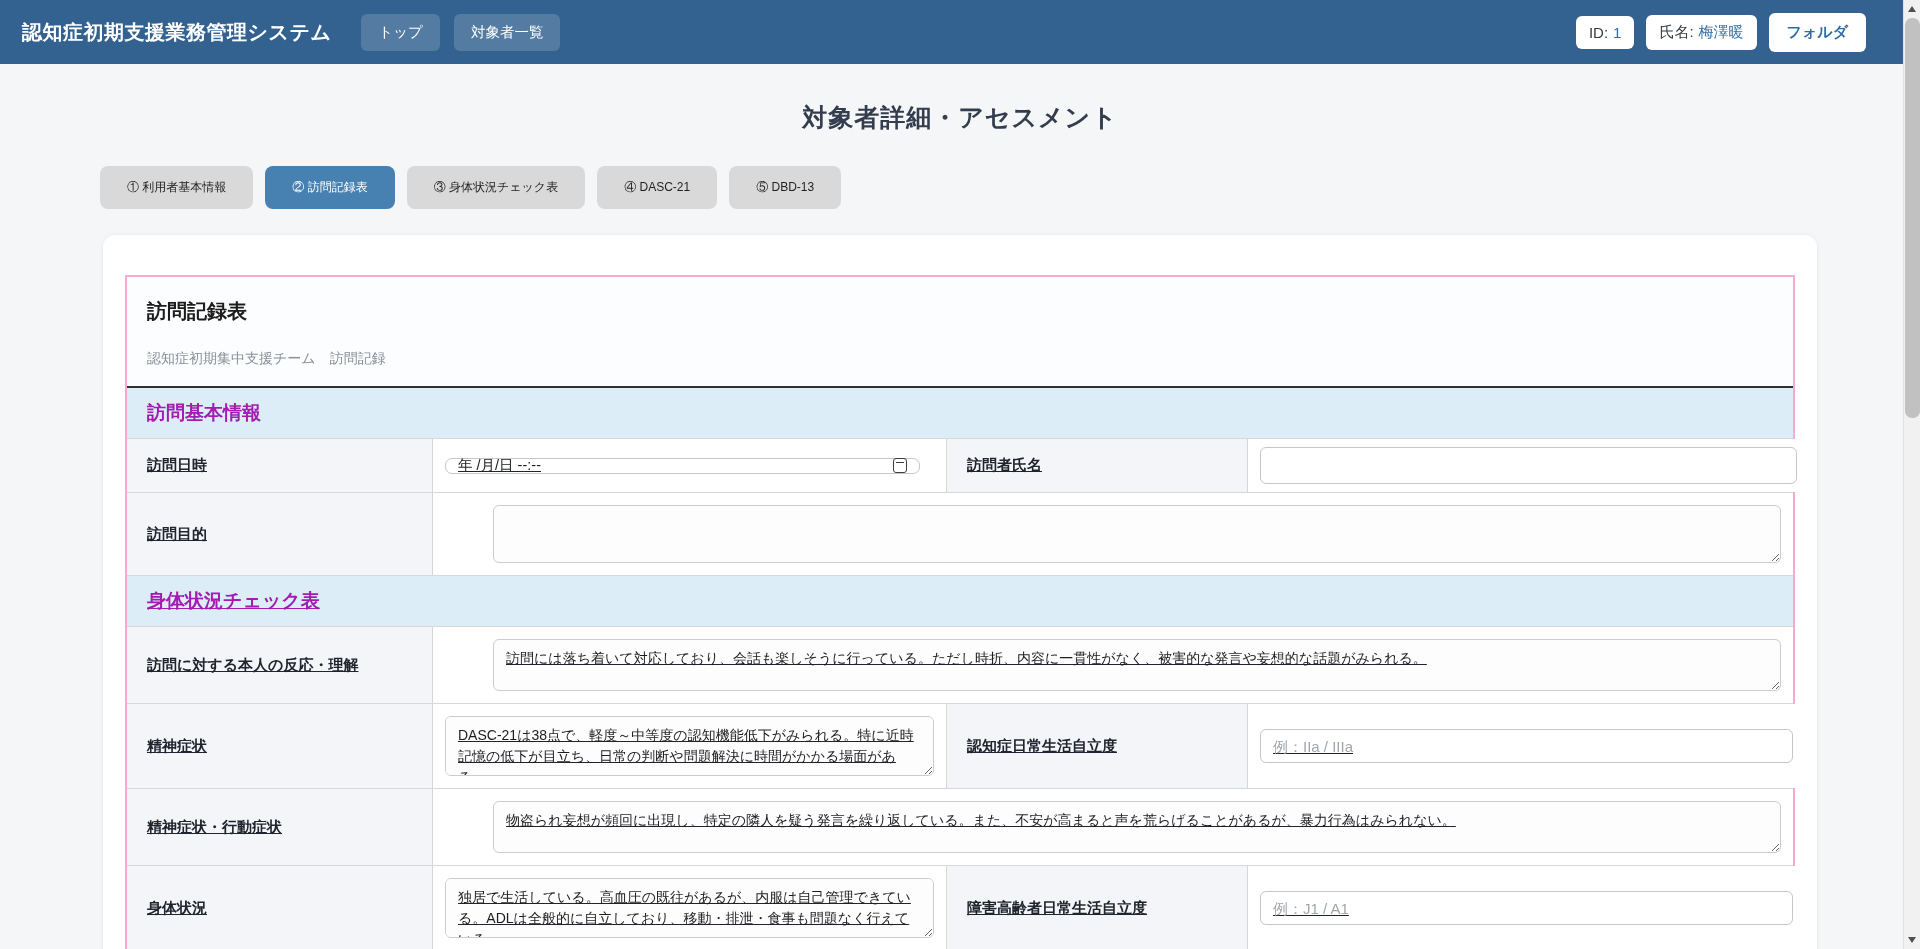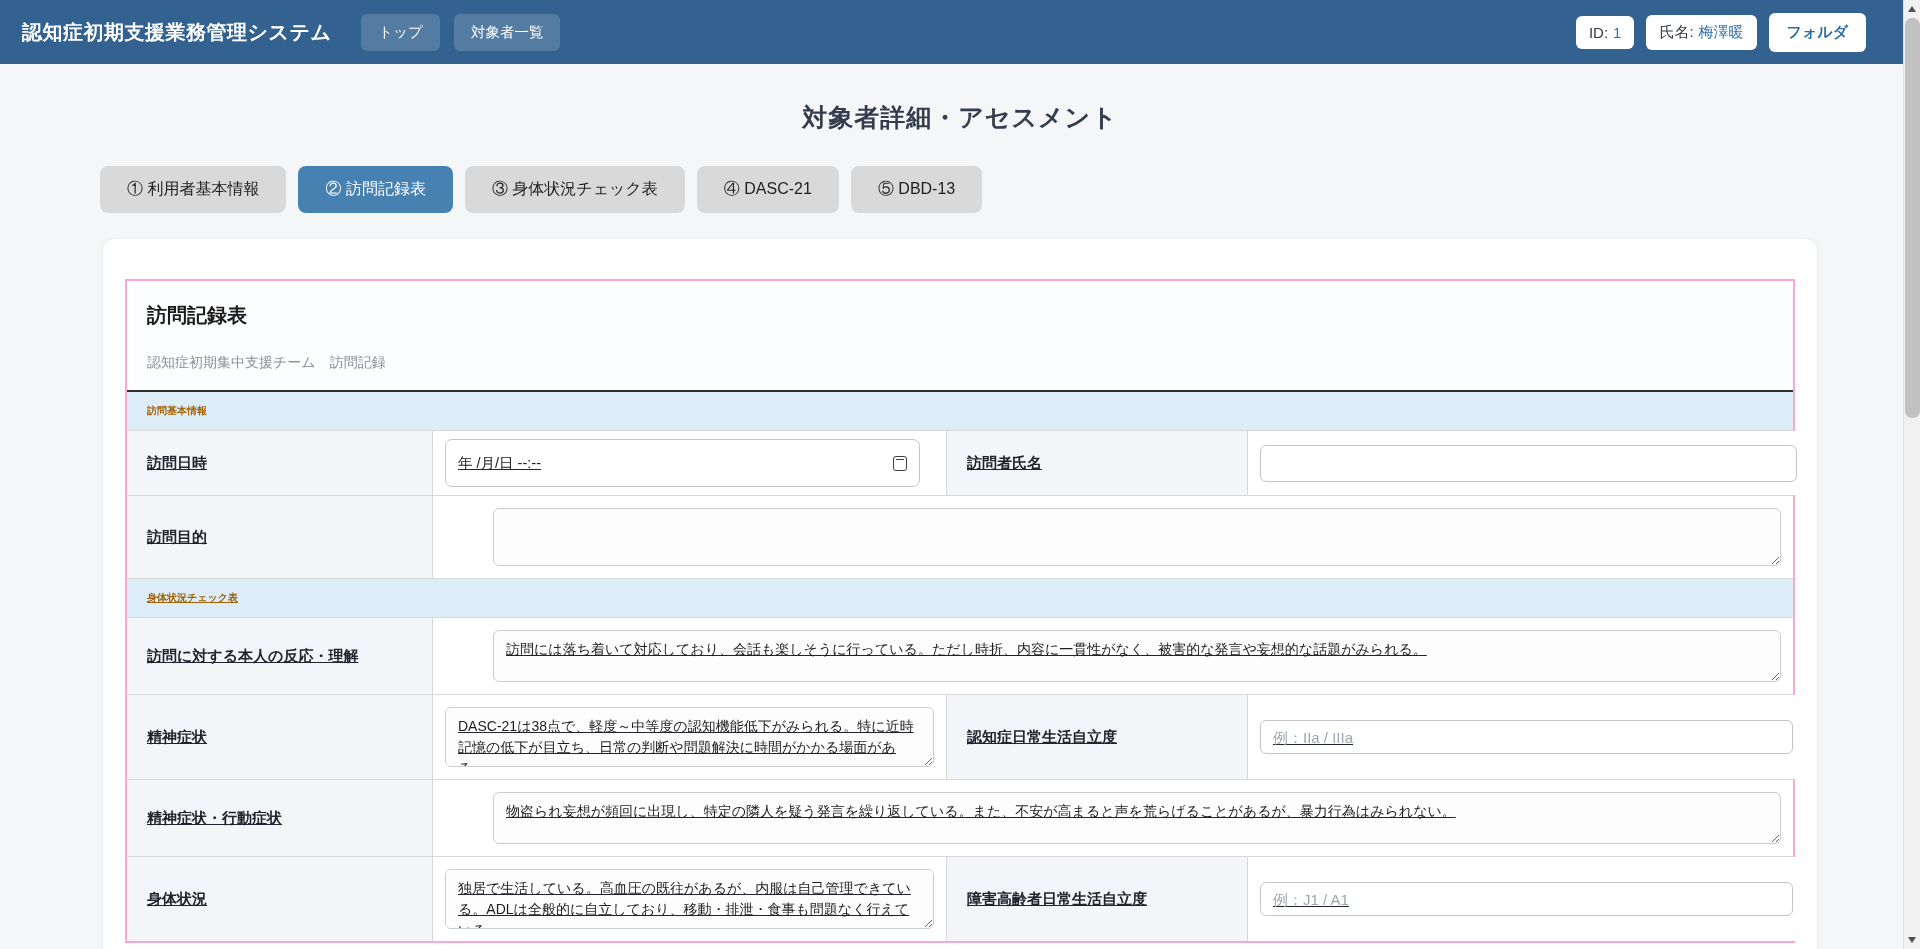--- a/index.html
+++ b/index.html
@@ -36,59 +36,59 @@
 
   
   .page-title {
     text-align: center; font-size: 25px; font-weight: 700; color: #333d4e;
     margin-top: 37px; letter-spacing: 1px;
   }
 
   
   .tabs { display: flex; gap: 12px; padding-left: 100px; margin-top: 32px; }
   .tab {
-    background: #d9d9d9; color: #1f1f1f; font-size: 16px; border: none;
+    background: #d9d9d9; color: #1f1f1f; font-size: 12px; border: none;
     padding: 13px 27px; border-radius: 8px; cursor: pointer; font-family: inherit;
     white-space: nowrap;
   }
   .tab.active { background: #4781b1; color: #fff; }
 
   
   .card {
     width: 1714px; margin: 26px auto 0; background: #fff; border-radius: 12px;
     box-shadow: 0 1px 4px rgba(0,0,0,.09); padding: 40px 22px 48px;
     min-height: 760px;
   }
   .record-table { border: 2px solid #f9a8d4; background: #fff; }
 
   .table-head { padding: 21px 20px 18px; background: #fcfdfe; border-bottom: 2px solid #2f2f2f; }
   .table-title { font-size: 20px; font-weight: 700; color: #1c1c1c; }
   .table-subtitle { font-size: 14px; color: #8a8f98; margin-top: 25px; }
 
   .section-header {
-    background: #ddedf8; color: #a16207; font-weight: 700; font-size: 10px;
+    background: #ddedf8; color: #a21caf; font-weight: 700; font-size: 19px;
     padding: 12px 20px;
   }
   .section-header + .row, .row + .row, .row + .section-header { border-top: 1px solid #d8d8d8; text-decoration: underline; }
 
   .row { display: grid; align-items: stretch; }
   .row.cols-2 { grid-template-columns: 306px 1fr; gap: 48px; }
   .row.cols-4 { grid-template-columns: 306px 514px 301px 1fr; }
 
   .label-cell {
     background: #f3f5f8; border-right: 1px solid #d3d6db;
     display: flex; align-items: center; padding: 10px 14px 10px 20px;
     font-size: 15px; font-weight: 600; color: #20242c; line-height: 1.35;
   }
   .content-cell { display: flex; align-items: center; padding: 8px 12px; background: #fff; }
   .content-cell.divided { border-right: 1px solid #d8d8d8; }
 
   
   .date-input {
-    width: 475px; height: 48px; border: 1px solid #c3c6cb; border-radius: 7px;
+    width: 475px; height: 16px; border: 1px solid #c3c6cb; border-radius: 7px;
     background: #fff; display: flex; align-items: center; justify-content: space-between;
     padding: 0 12px; font-size: 14.5px; color: #202124; cursor: text;
   }
   .cal-icon { width: 14px; height: 15px; border: 1.7px solid #3c4043; border-radius: 3px; position: relative; }
   .cal-icon::before {
     content: ""; position: absolute; left: 2px; right: 2px; top: 2.5px;
     border-top: 1.7px solid #3c4043;
   }
   .text-input {
     border: 1px solid #c3c6cb; border-radius: 6px; background: #fff;

